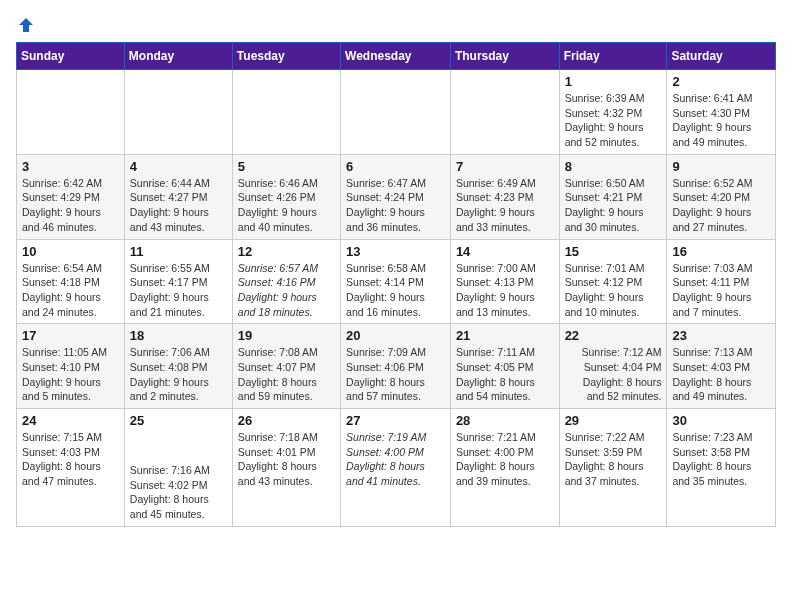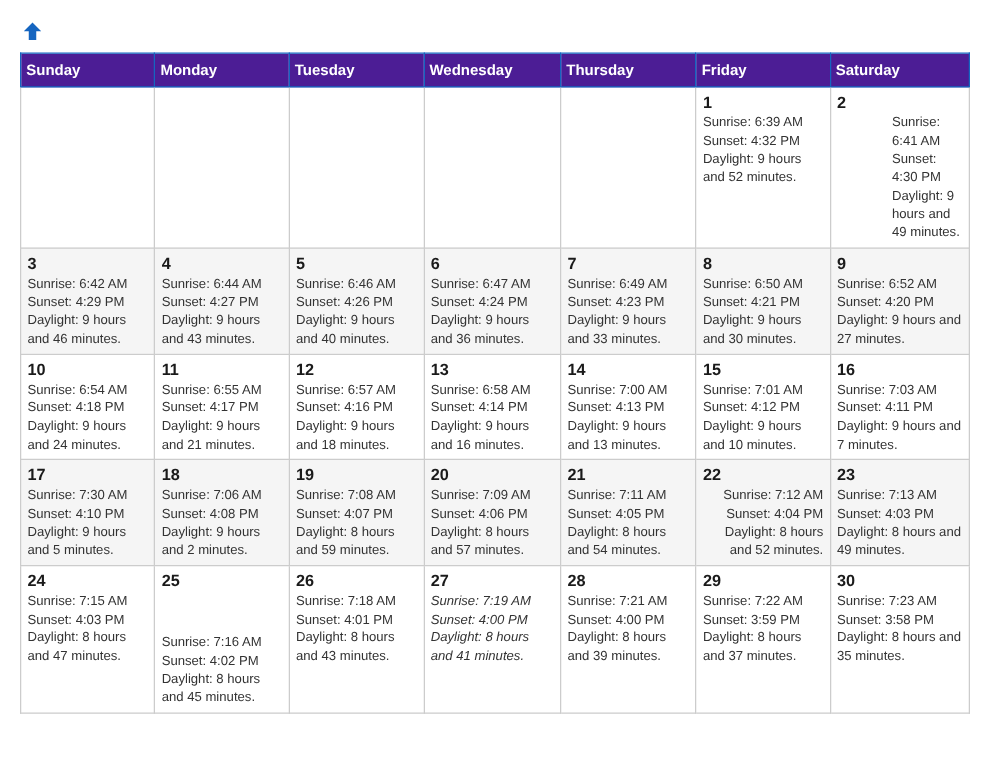--- a/index.html
+++ b/index.html
@@ -127,21 +127,21 @@
         <td class="empty-cell"></td>
         <td class="empty-cell"></td>
         <td>
           <span class="day-num">1</span>
           <div class="day-detail" style="white-space: pre-line;">Sunrise: 6:39 AM
 Sunset: 4:32 PM
 Daylight: 9 hours and 52 minutes.</div>
         </td>
         <td>
           <span class="day-num">2</span>
-          <div class="day-detail" style="white-space: pre-line; margin-left: 44px;">Sunrise: 6:41 AM
+          <div class="day-detail" style="white-space: pre-line;">Sunrise: 6:41 AM
 Sunset: 4:30 PM
 Daylight: 9 hours and 49 minutes.</div>
         </td>
       </tr>
       <tr>
         <td>
           <span class="day-num">3</span>
           <div class="day-detail" style="white-space: pre-line;">Sunrise: 6:42 AM
 Sunset: 4:29 PM
 Daylight: 9 hours and 46 minutes.</div>
@@ -191,21 +191,21 @@
 Daylight: 9 hours and 24 minutes.</div>
         </td>
         <td>
           <span class="day-num">11</span>
           <div class="day-detail" style="white-space: pre-line;">Sunrise: 6:55 AM
 Sunset: 4:17 PM
 Daylight: 9 hours and 21 minutes.</div>
         </td>
         <td>
           <span class="day-num">12</span>
-          <div class="day-detail" style="white-space: pre-line;">Sunrise: 6:57 AM
+          <div class="day-detail" style="white-space: pre-line; font-style: italic;">Sunrise: 6:57 AM
 Sunset: 4:16 PM
 Daylight: 9 hours and 18 minutes.</div>
         </td>
         <td>
           <span class="day-num">13</span>
           <div class="day-detail" style="white-space: pre-line;">Sunrise: 6:58 AM
 Sunset: 4:14 PM
 Daylight: 9 hours and 16 minutes.</div>
         </td>
         <td>
@@ -223,21 +223,21 @@
         <td>
           <span class="day-num">16</span>
           <div class="day-detail" style="white-space: pre-line;">Sunrise: 7:03 AM
 Sunset: 4:11 PM
 Daylight: 9 hours and 7 minutes.</div>
         </td>
       </tr>
       <tr>
         <td>
           <span class="day-num">17</span>
-          <div class="day-detail" style="white-space: pre-line;">Sunrise: 7:30 AM
+          <div class="day-detail" style="white-space: pre-line;">Sunrise: 11:05 AM
 Sunset: 4:10 PM
 Daylight: 9 hours and 5 minutes.</div>
         </td>
         <td>
           <span class="day-num">18</span>
           <div class="day-detail" style="white-space: pre-line;">Sunrise: 7:06 AM
 Sunset: 4:08 PM
 Daylight: 9 hours and 2 minutes.</div>
         </td>
         <td>

